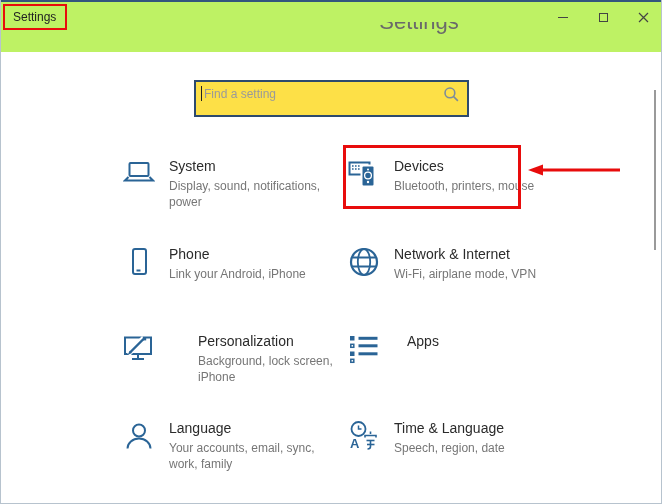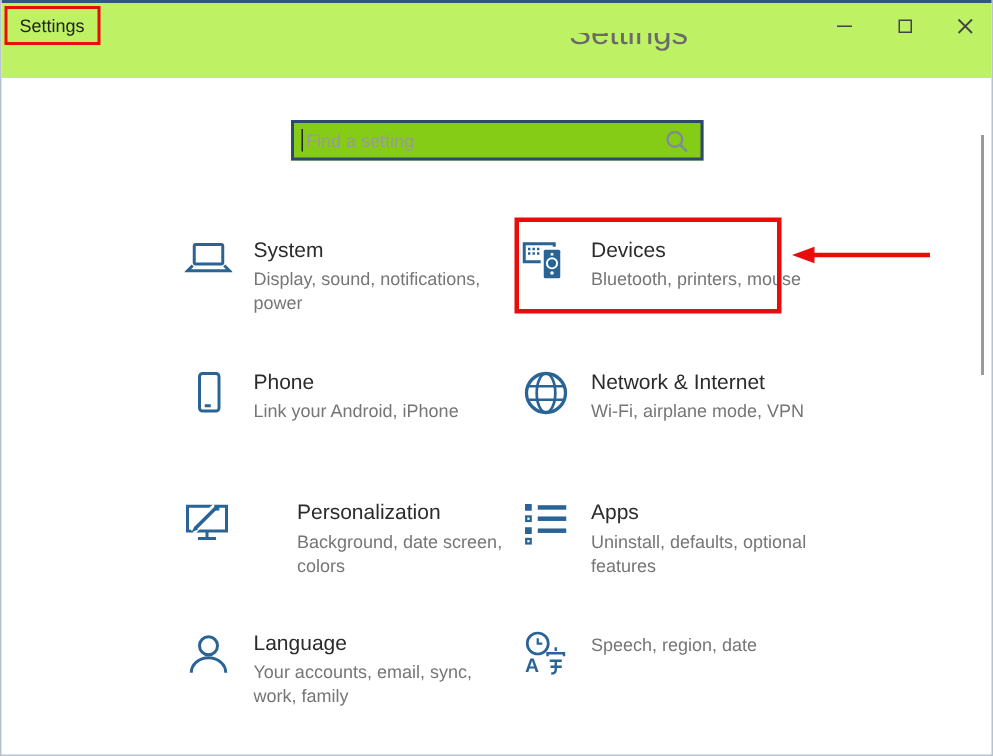--- a/index.html
+++ b/index.html
@@ -13,22 +13,22 @@
   .win-title{font-size:12px;color:#222;white-space:nowrap;}
   .controls{position:absolute;right:0;top:0;height:30px;display:flex;}
   .ctrl{width:40px;height:30px;display:flex;align-items:center;justify-content:center;
         background:transparent;border:none;cursor:default;}
   .min-glyph{display:block;width:10px;height:1px;background:#444;}
   .max-glyph{display:block;width:9px;height:9px;border:1px solid #444;box-sizing:border-box;background:transparent;}
   .heading-clip{position:absolute;left:308px;top:20px;width:220px;height:15px;overflow:hidden;
                 text-align:center;pointer-events:none;}
   .heading-clip span{display:inline-block;font-size:22px;line-height:22px;color:#6a6a6a;
                      transform:translateY(-11px);}
-  .search{position:absolute;left:193px;top:80px;width:275px;height:27px;border:2px solid #2d4a6d;
-          background:#84cc16;box-sizing:border-box;}
+  .search{position:absolute;left:193px;top:80px;width:275px;height:37px;border:2px solid #2d4a6d;
+          background:#fde047;box-sizing:border-box;}
   .search input{position:absolute;left:6px;top:1px;width:230px;height:19px;border:none;outline:none;
                 font-size:12px;font-family:inherit;color:#333;background:transparent;}
   .search input::placeholder{color:#9a9a9a;}
   .caret{position:absolute;left:5px;top:4px;width:1px;height:15px;background:#222;}
   .search-ic{position:absolute;right:7px;top:4px;}
   .tile{position:absolute;display:flex;width:215px;cursor:default;}
   .tile .ic{width:32px;height:32px;margin-right:14px;flex:none;margin-top:1px;}
   .tile .name{font-size:14px;line-height:18px;color:#2b2b2b;}
   .tile .desc{font-size:12px;line-height:16px;color:#767676;margin-top:3px;max-width:176px;}
   .devices-box{position:absolute;left:342px;top:145px;width:178px;height:64px;
@@ -128,37 +128,36 @@
     <svg class="ic" viewBox="0 0 32 32">
       <rect x="2" y="4.5" width="26" height="16.5" fill="none" stroke="#2a6496" stroke-width="2"></rect>
       <path d="M15 21.5 v4 M9 26 h12" stroke="#2a6496" stroke-width="2" fill="none"></path>
       <path d="M5 21 L21 5" stroke="#fff" stroke-width="5.5"></path>
       <path d="M7 19.5 L20.5 6" stroke="#2a6496" stroke-width="2.4"></path>
       <path d="M4.5 22 L9 20 L6.8 17.8 Z" fill="#2a6496"></path>
       <rect x="19.8" y="4" width="3.4" height="3.4" fill="#2a6496"></rect>
     </svg>
     <div class="txt">
         <div class="name">Personalization</div>
-      <div class="desc">Background, date screen, colors</div>
+      <div class="desc">Background, lock screen, iPhone</div>
       </div>
   </div>
 
-  <div class="tile" style="left:347px;top:332px;">
+  <div class="tile" style="left:347px;top:332px;gap:13px;">
     <svg class="ic" viewBox="0 0 32 32">
       <rect x="2" y="3" width="4.5" height="4.5" fill="#2a6496"></rect>
       <rect x="2.8" y="11.3" width="3" height="3" fill="none" stroke="#2a6496" stroke-width="1.5"></rect>
       <rect x="2" y="18.5" width="4.5" height="4.5" fill="#2a6496"></rect>
       <rect x="2.8" y="26.3" width="3" height="3" fill="none" stroke="#2a6496" stroke-width="1.5"></rect>
       <rect x="10.5" y="3.8" width="19" height="3" fill="#2a6496"></rect>
       <rect x="10.5" y="11.3" width="19" height="3" fill="#2a6496"></rect>
       <rect x="10.5" y="19.3" width="19" height="3" fill="#2a6496"></rect>
     </svg>
     <div class="txt">
         <div class="name">Apps</div>
-      <div class="desc">Uninstall, defaults, optional features</div>
       </div>
   </div>
 
   <div class="tile" style="left:122px;top:419px;">
     <svg class="ic" viewBox="0 0 32 32">
       <circle cx="16" cy="10.5" r="6" fill="none" stroke="#2a6496" stroke-width="2"></circle>
       <path d="M4.5 28.5 a11.5 10 0 0 1 23 0" fill="none" stroke="#2a6496" stroke-width="2"></path>
     </svg>
     <div class="txt">
         <div class="name">Language</div>
@@ -173,20 +172,21 @@
       <text x="2" y="28" font-size="13" font-weight="bold" fill="#2a6496" font-family="Liberation Sans, sans-serif">A</text>
       <g stroke="#2a6496" stroke-width="1.6" fill="none">
         <path d="M22.5 11.5 v2.5"></path>
         <path d="M17 17.5 v-2 h11 v2"></path>
         <path d="M18.5 20.5 h8"></path>
         <path d="M22.5 20.5 v6 q0 2.5 -3 2.5"></path>
         <path d="M19 24.5 h7.5"></path>
       </g>
     </svg>
     <div class="txt">
+        <div class="name">Time &amp; Language</div>
       <div class="desc">Speech, region, date</div>
       </div>
   </div>
 
   <div class="devices-box"></div>
   <svg class="arrow" width="92" height="14" viewBox="0 0 92 14">
     <path d="M92 7 L14 7" stroke="#e80c0c" stroke-width="3" fill="none"></path>
     <polygon points="0,7 15,1.5 15,12.5" fill="#e80c0c"></polygon>
   </svg>
 

